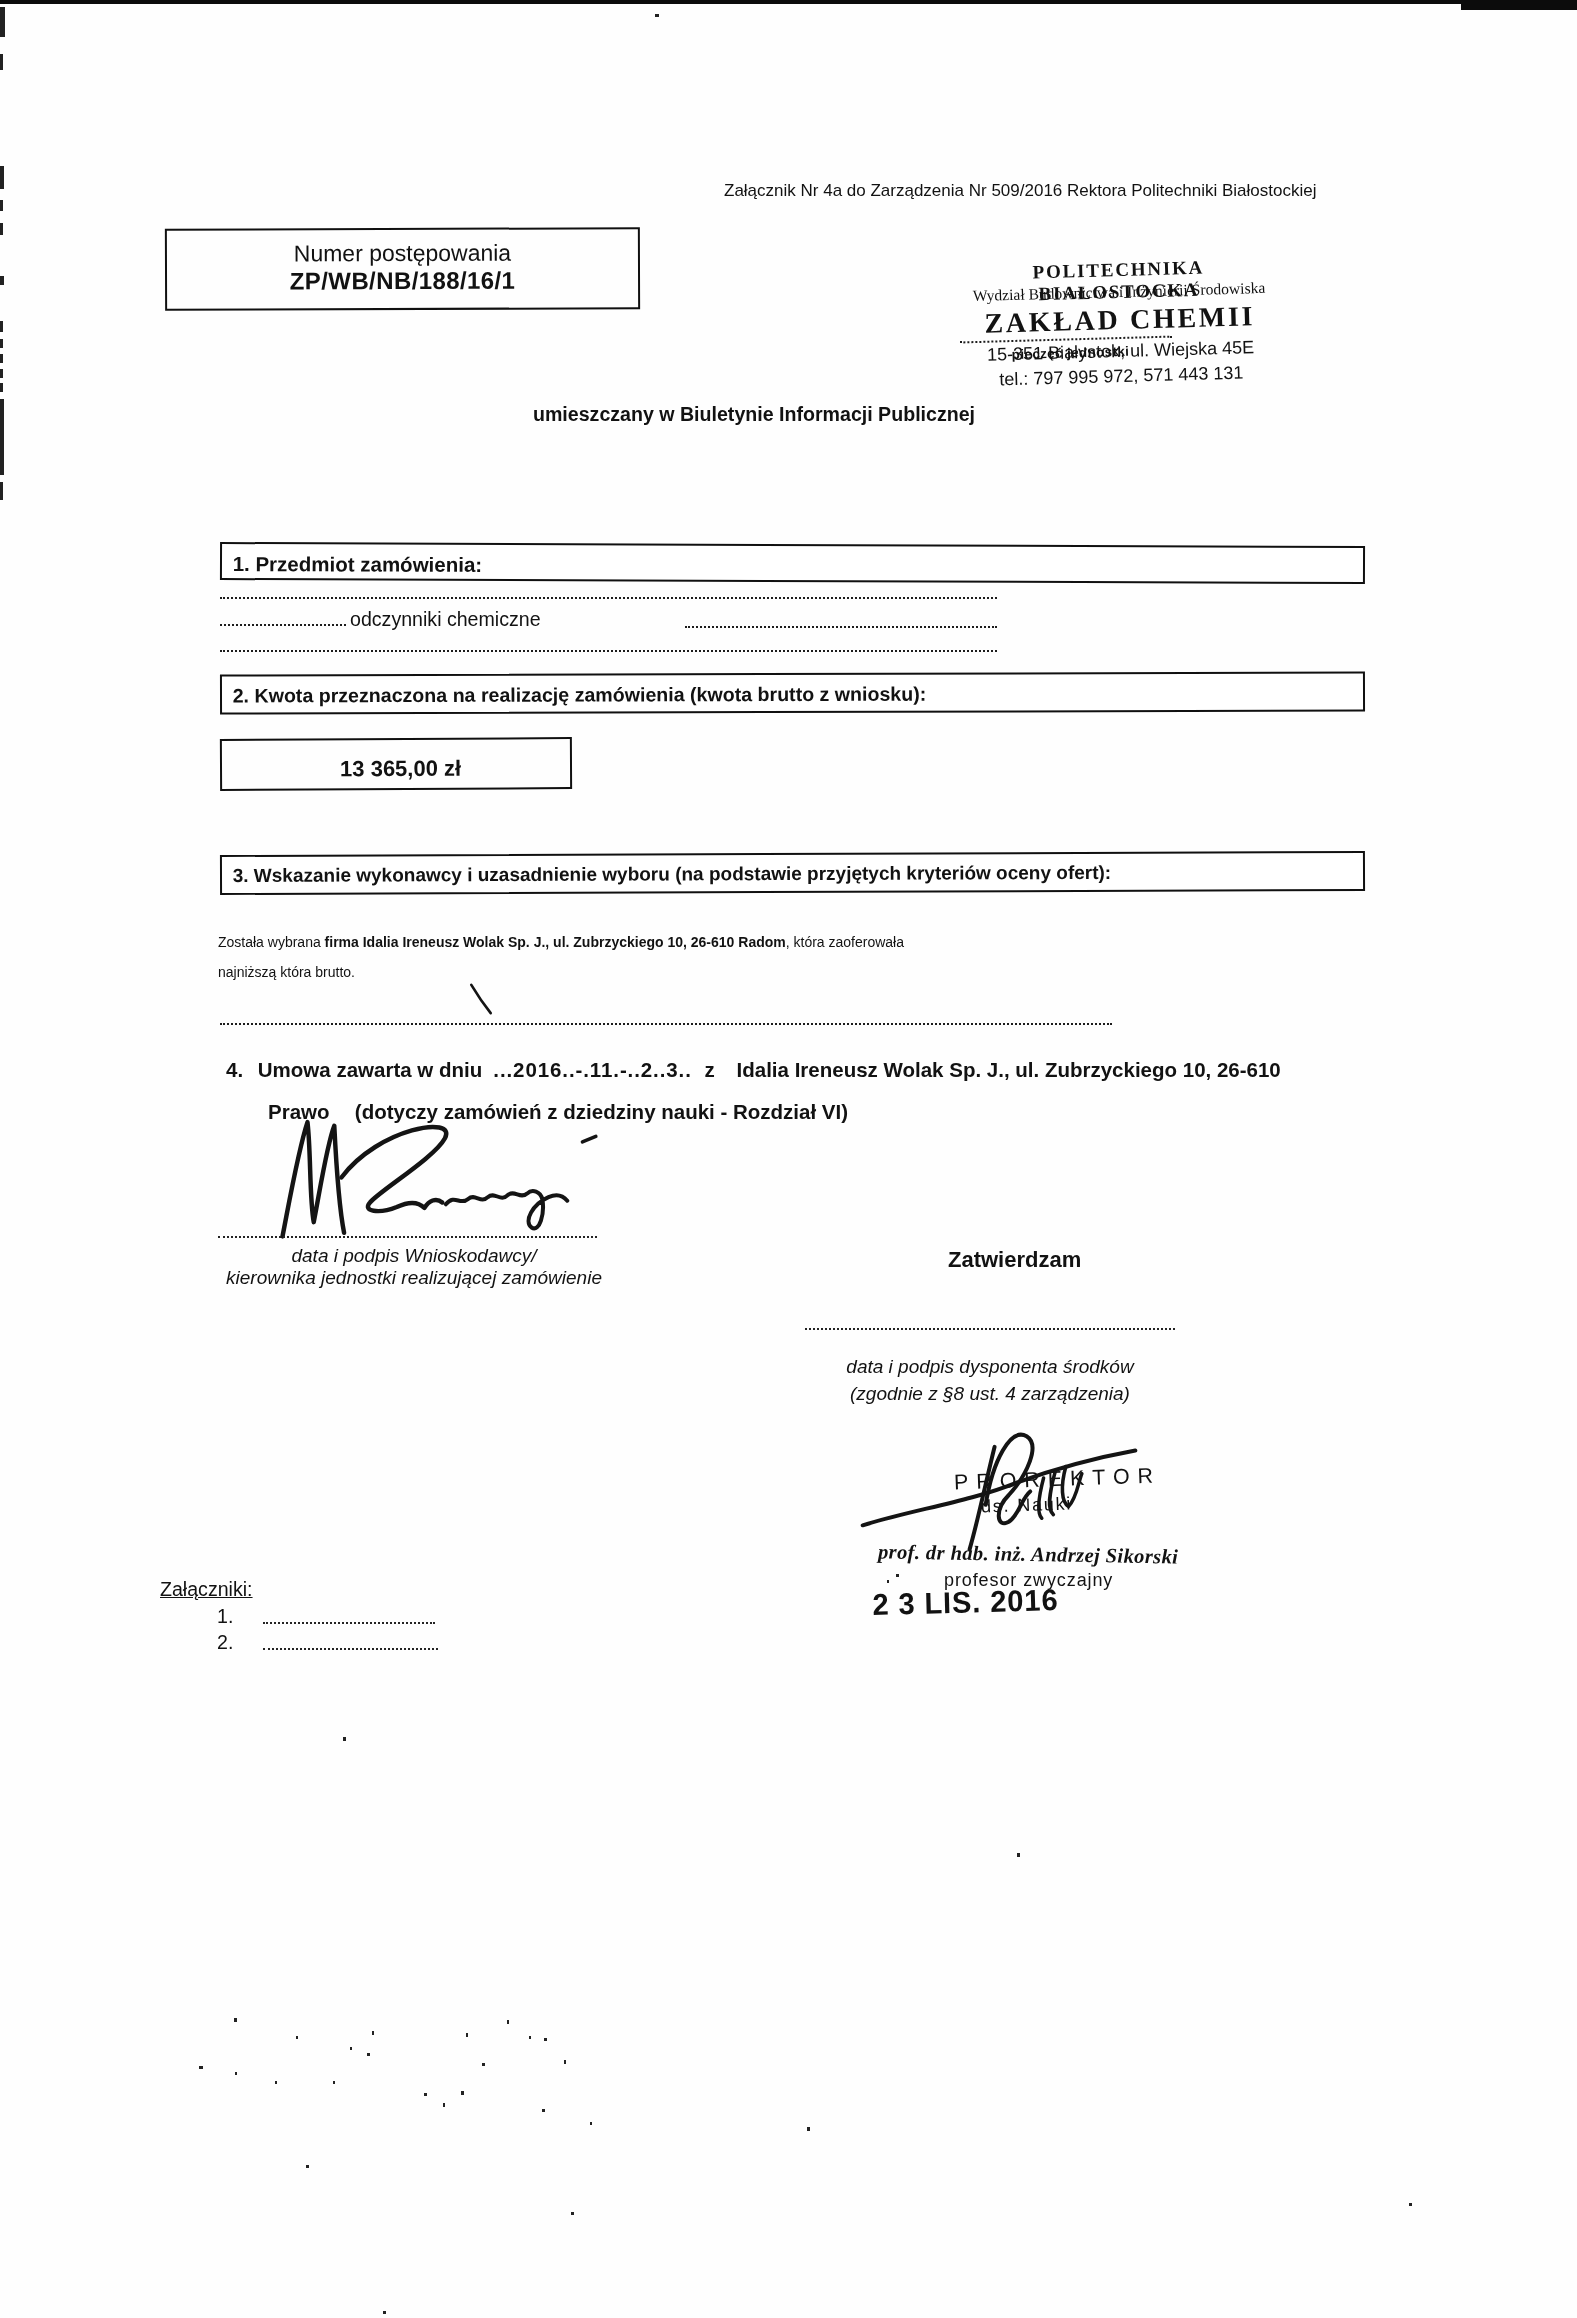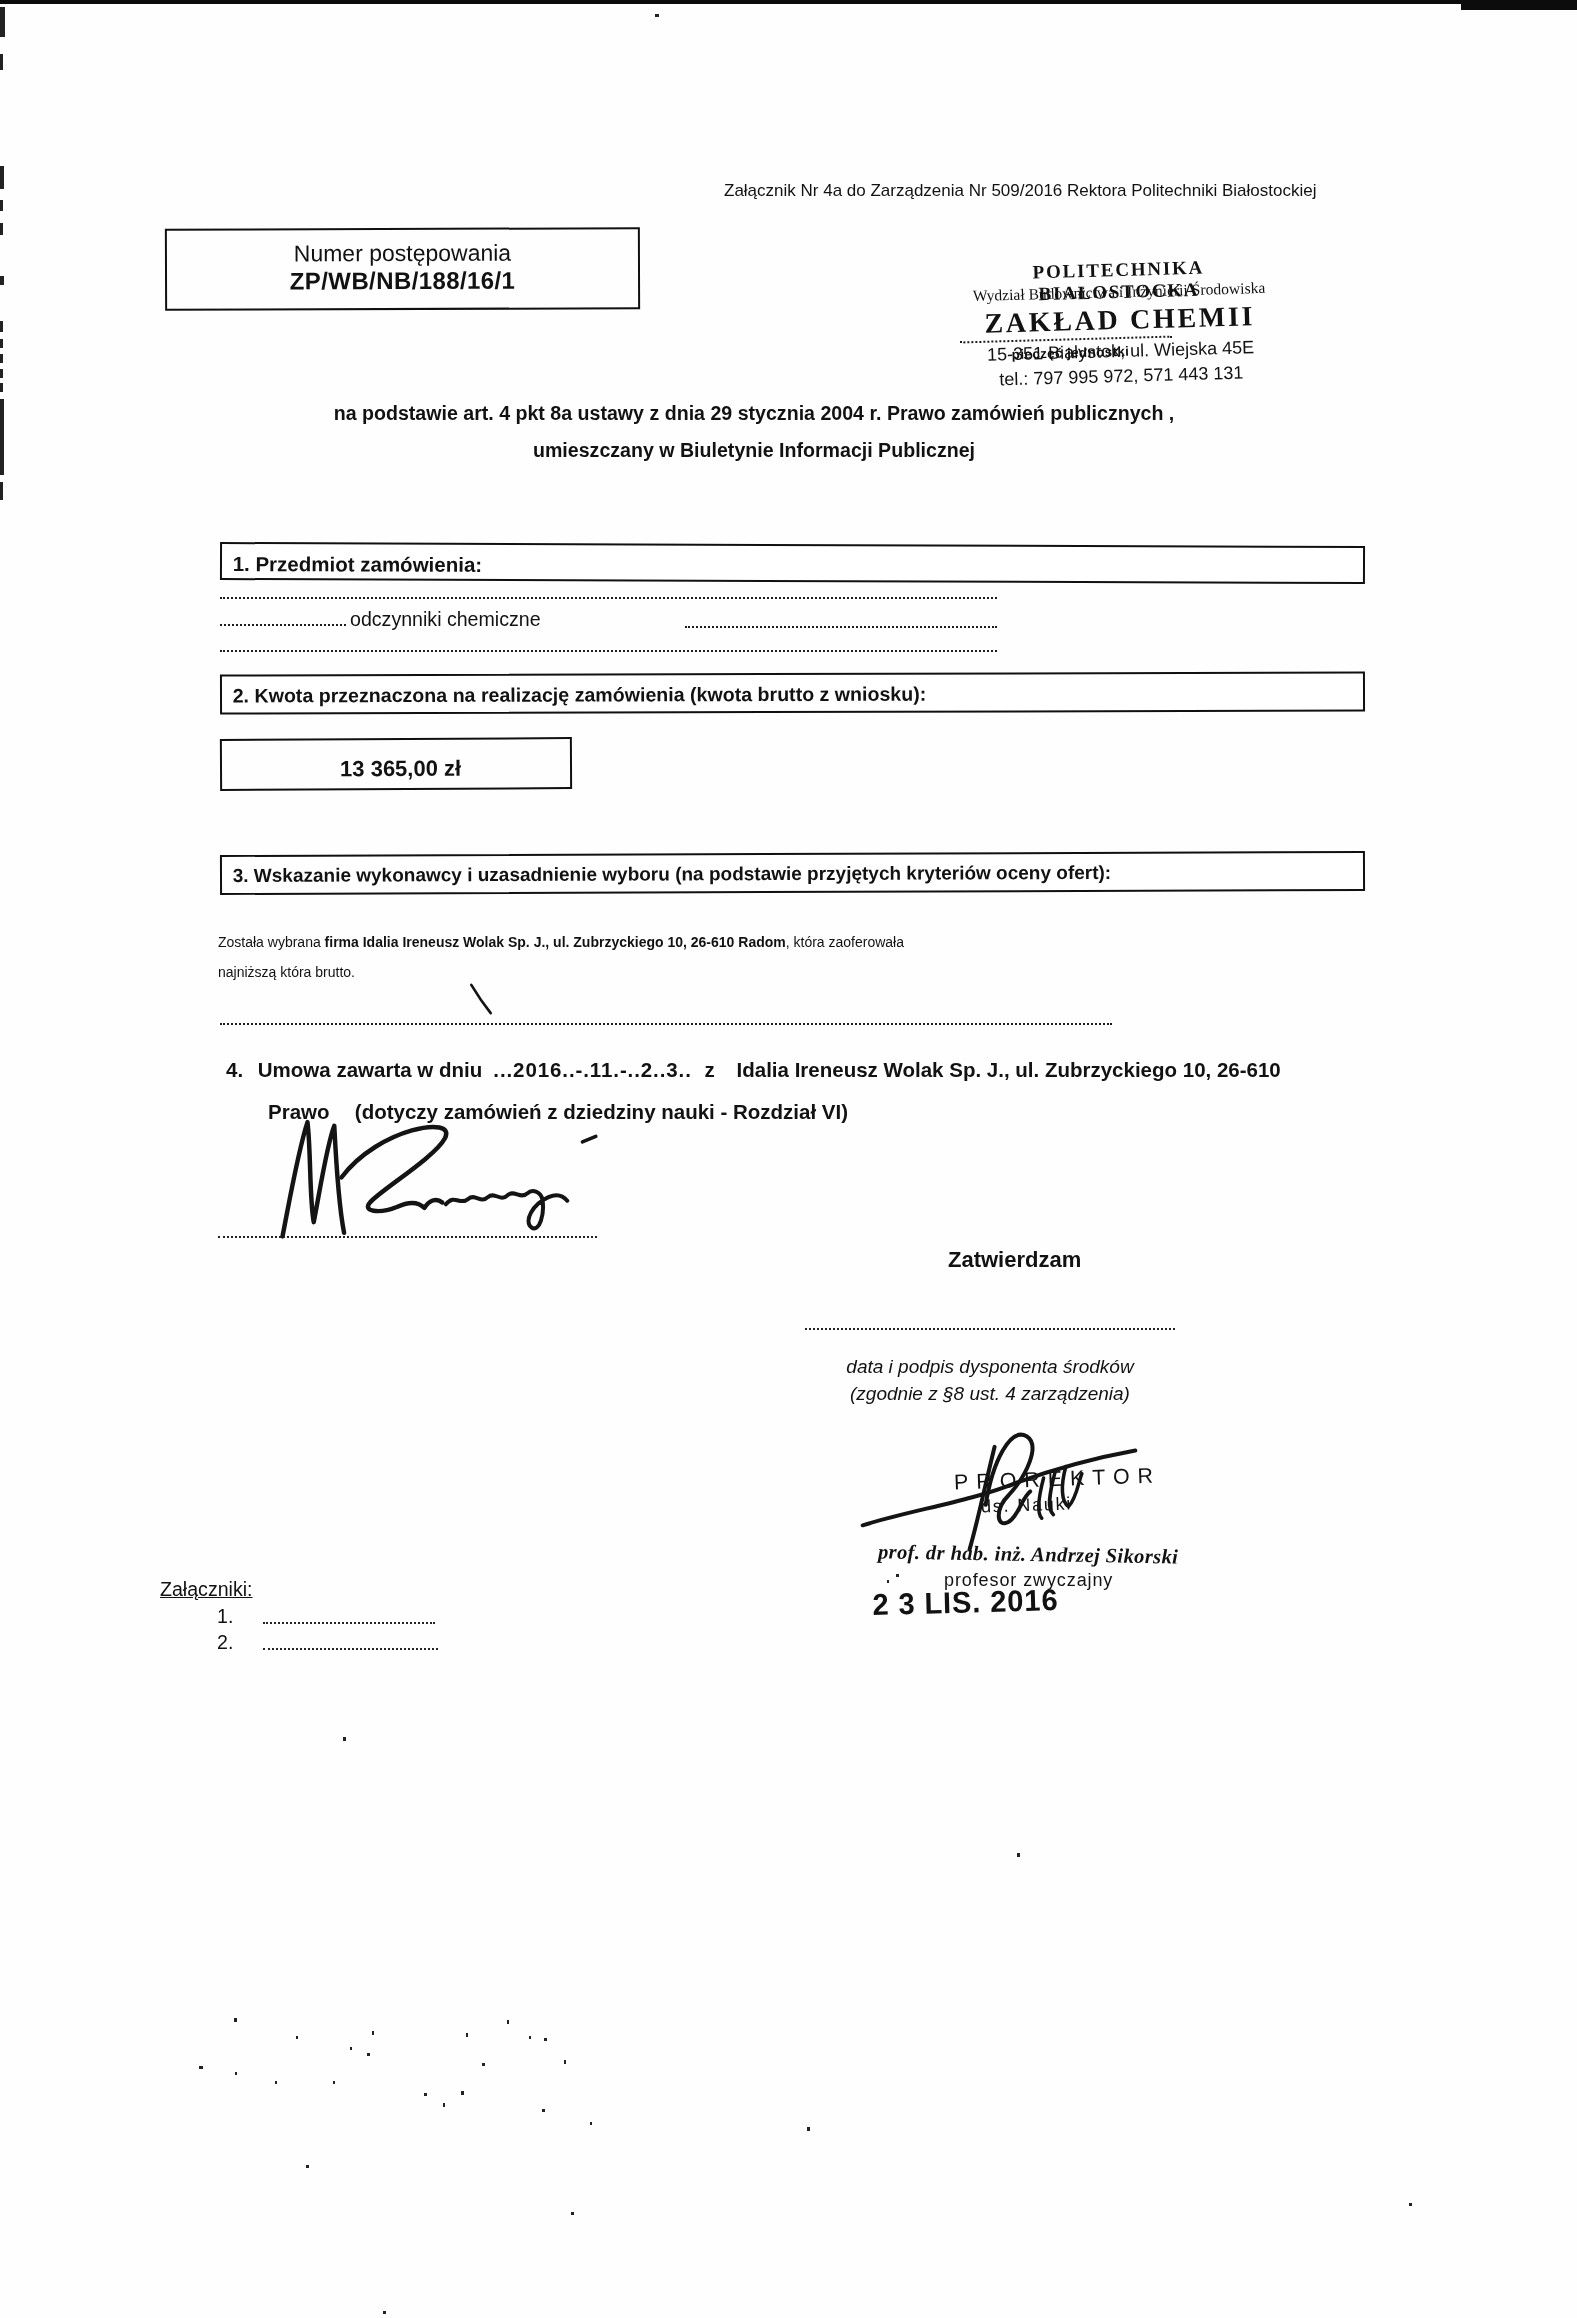--- a/index.html
+++ b/index.html
@@ -81,21 +81,20 @@
     <div class="center serif b" style="position:absolute;top:0;width:100%;font-size:19px;letter-spacing:1.8px;">POLITECHNIKA BIAŁOSTOCKA</div>
     <div class="center serif" style="position:absolute;top:24px;width:100%;font-size:15.6px;">Wydział Budownictwa i Inżynierii Środowiska</div>
     <div class="center serif b" style="position:absolute;top:45px;width:100%;font-size:28px;letter-spacing:2.7px;">ZAKŁAD CHEMII</div>
     <div class="dots" style="left:3.6px;top:78px;width:212px;"></div>
     <div class="center" style="position:absolute;top:82px;width:100%;font-size:18px;">15-351 Białystok, ul. Wiejska 45E</div>
     <div class="b" style="position:absolute;top:85px;left:55px;font-size:13.4px;letter-spacing:0.4px;">pieczęć jednostki</div>
     <div class="center" style="position:absolute;top:107px;width:100%;font-size:18px;">tel.: 797 995 972,  571 443 131</div>
   </div>
 
   <div class="abs center" style="left:143px;top:389px;width:1222px;font-size:19.6px;font-weight:bold;">
-    <div style="margin-top:12.5px;">na podstawie art. 4 pkt 8a ustawy z dnia 29 stycznia 2004 r. Prawo zamówień publicznych ,</div>
     <div style="margin-top:14.3px;">umieszczany w Biuletynie Informacji Publicznej</div>
   </div>
 
   <div class="secbox" style="left:220px;top:544px;width:1141px;height:34px;transform:rotate(0.2deg);">
     <div class="lbl" style="font-size:20.5px;">1. Przedmiot zamówienia:</div>
   </div>
   <div class="dots" style="left:220px;top:597px;width:777px;"></div>
   <div class="dots" style="left:220px;top:624px;width:126px;"></div>
   <div class="abs" style="left:350px;top:608px;font-size:19.6px;">odczynniki chemiczne</div>
   <div class="dots" style="left:685px;top:626px;width:312px;"></div>
@@ -132,20 +131,24 @@
     <span style="margin-left:19.6px;">(dotyczy zamówień z dziedziny nauki  - Rozdział VI)</span>
   </div>
 
   <svg class="abs" style="left:245px;top:1115px;" width="366" height="125" viewBox="0 0 410 140">
     <path d="M42,136 C50,95 60,38 70,8 C74,42 72,92 77,120 C84,84 92,32 100,12 C102,52 105,102 111,132" stroke-width="5"></path>
     <path d="M108,70 C150,14 238,0 224,26 C212,48 152,84 140,98 C131,108 150,111 170,103 C185,96 195,98 201,104 C206,96 214,92 221,98" stroke-width="5"></path>
     <path d="M225,100 C235,88 241,102 250,94 C258,87 264,100 272,92 C280,85 286,98 294,90 C302,83 308,95 316,88 C322,82 331,86 333,94 C336,110 330,132 321,126 C312,119 322,100 340,92 C349,88 356,90 361,96" stroke-width="4.5"></path>
     <path d="M378,30 L393,24" stroke-width="4"></path>
   </svg>
   <div class="dots2" style="left:218px;top:1236px;width:379px;"></div>
+  <div class="abs center i" style="left:218px;top:1245px;width:392px;font-size:19px;">
+    <div>data i podpis Wnioskodawcy/</div>
+    <div>kierownika jednostki realizującej zamówienie</div>
+  </div>
 
   <div class="abs b" style="left:948px;top:1247px;font-size:22px;">Zatwierdzam</div>
   <div class="dots2" style="left:805px;top:1328px;width:370px;"></div>
   <div class="abs center i" style="left:805px;top:1356px;width:370px;font-size:19px;">
     <div>data i  podpis  dysponenta środków</div>
     <div style="margin-top:4.5px;">(zgodnie z §8 ust. 4 zarządzenia)</div>
   </div>
 
   <div class="abs" style="left:954px;top:1467px;font-size:21.4px;letter-spacing:8px;transform:rotate(-2deg);">PROREKTOR</div>
   <div class="abs" style="left:981px;top:1495px;font-size:18px;letter-spacing:1.8px;transform:rotate(-2deg);">ds. Nauki</div>

